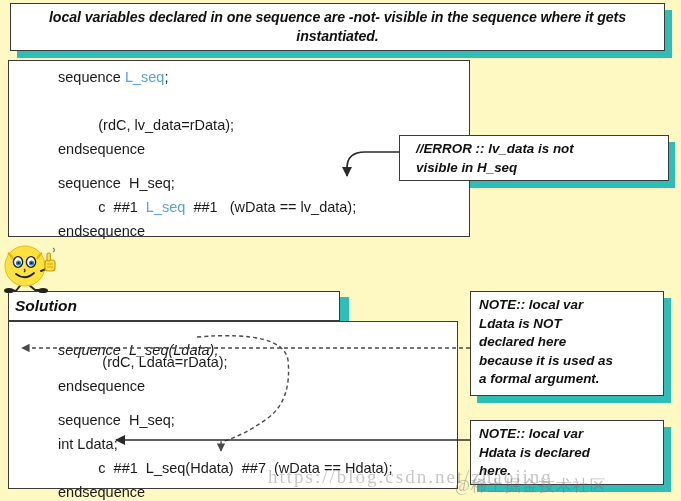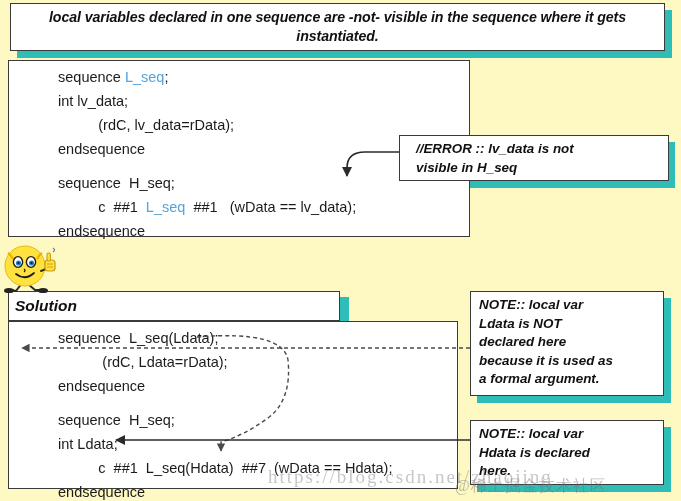--- a/index.html
+++ b/index.html
@@ -149,21 +149,21 @@
     color: #101010;
   }
 
   
   #code2 {
     left: 8px;
     top: 321px;
     width: 450px;
     height: 168px;
   }
-  #code2 .code-line.l1 { top: 4px; }
+  #code2 .code-line.l1 { top: 16px; font-style: italic; }
   #code2 .code-line.l2 { top: 28px; }
   #code2 .code-line.l3 { top: 52px; }
   #code2 .code-line.l4 { top: 86px; }
   #code2 .code-line.l5 { top: 110px; }
   #code2 .code-line.l6 { top: 134px; }
   #code2 .code-line.l7 { top: 158px; }
 
   
   #note1-shadow {
     left: 477px;
@@ -233,21 +233,20 @@
 
 <div id="slide">
 
   <div class="shadow-teal" id="banner-shadow"></div>
   <div class="box" id="banner">
     <div class="banner-text">local variables declared in one sequence are -not- visible in the sequence where it gets instantiated.</div>
   </div>
 
   <div class="box codebox" id="code1">
     <div class="code-line l1"><span>sequence</span> <span class="kw-blue">L_seq</span><span>;</span></div>
-    <div class="code-line l2">int lv_data;</div>
     <div class="code-line l3">          (rdC, lv_data=rData);</div>
     <div class="code-line l4">endsequence</div>
     <div class="code-line l5">sequence  H_seq;</div>
     <div class="code-line l6"><span>          c  ##1  </span><span class="kw-blue">L_seq</span><span>  ##1   (wData == lv_data);</span></div>
     <div class="code-line l7">endsequence</div>
   </div>
 
   <div class="shadow-teal" id="err-shadow"></div>
   <div class="box" id="err-box">
     <div class="note-text">//ERROR :: lv_data is not

